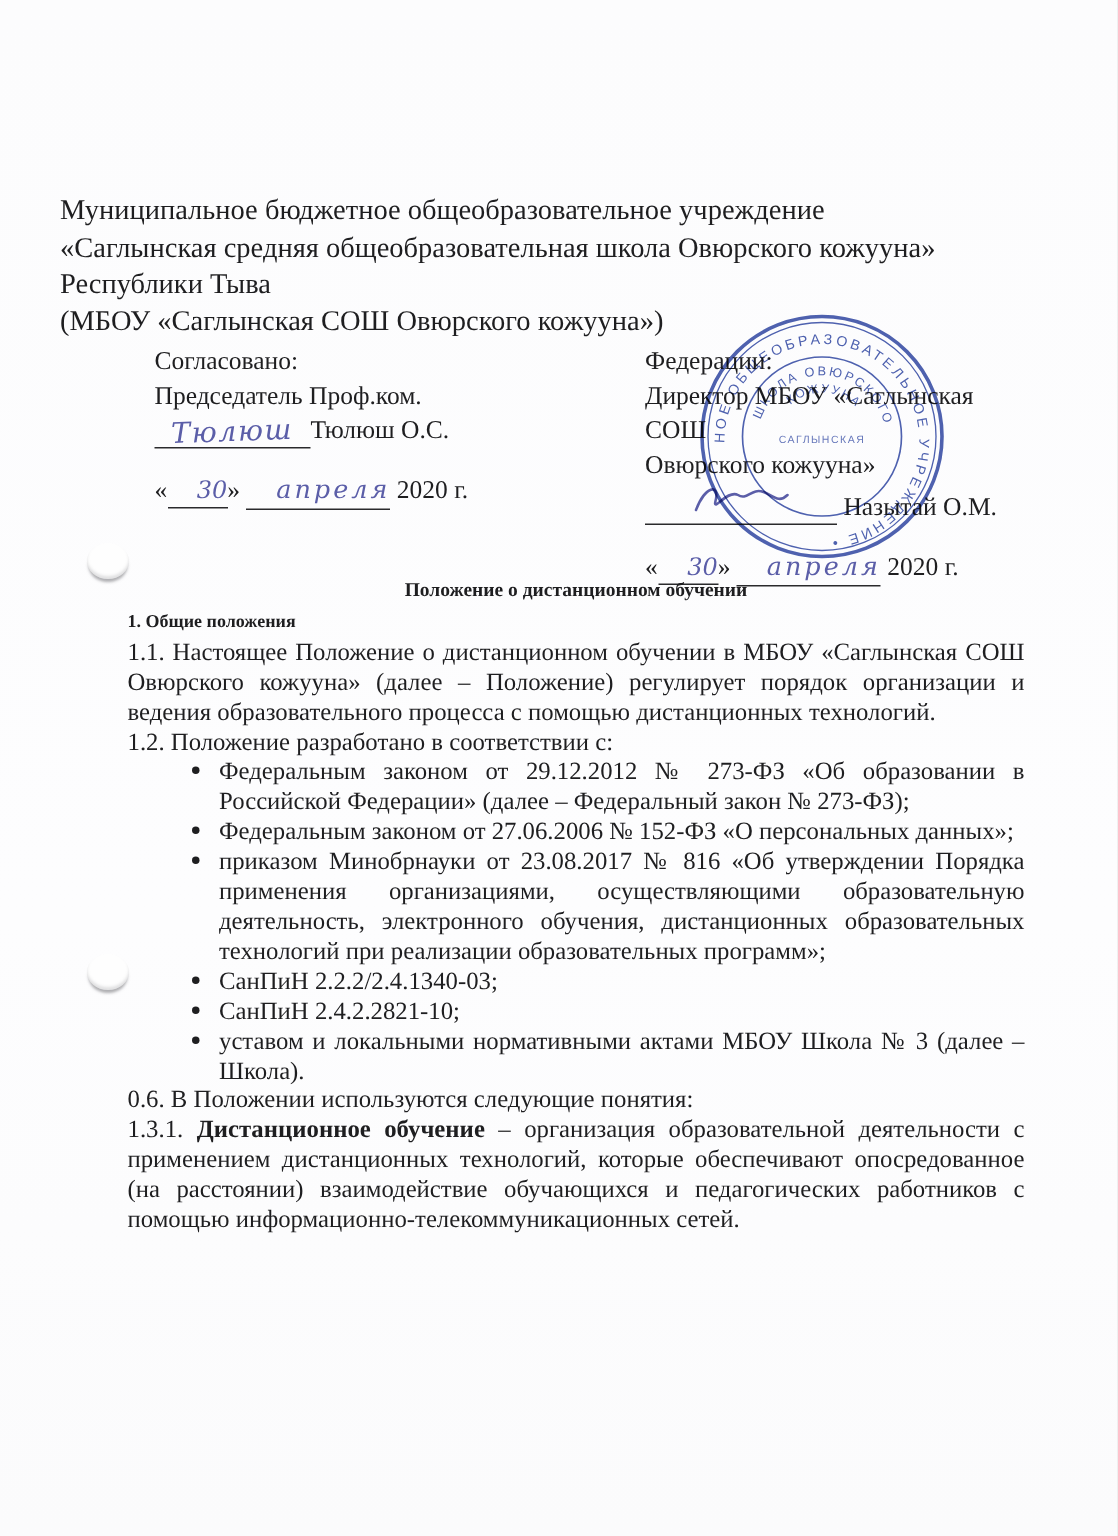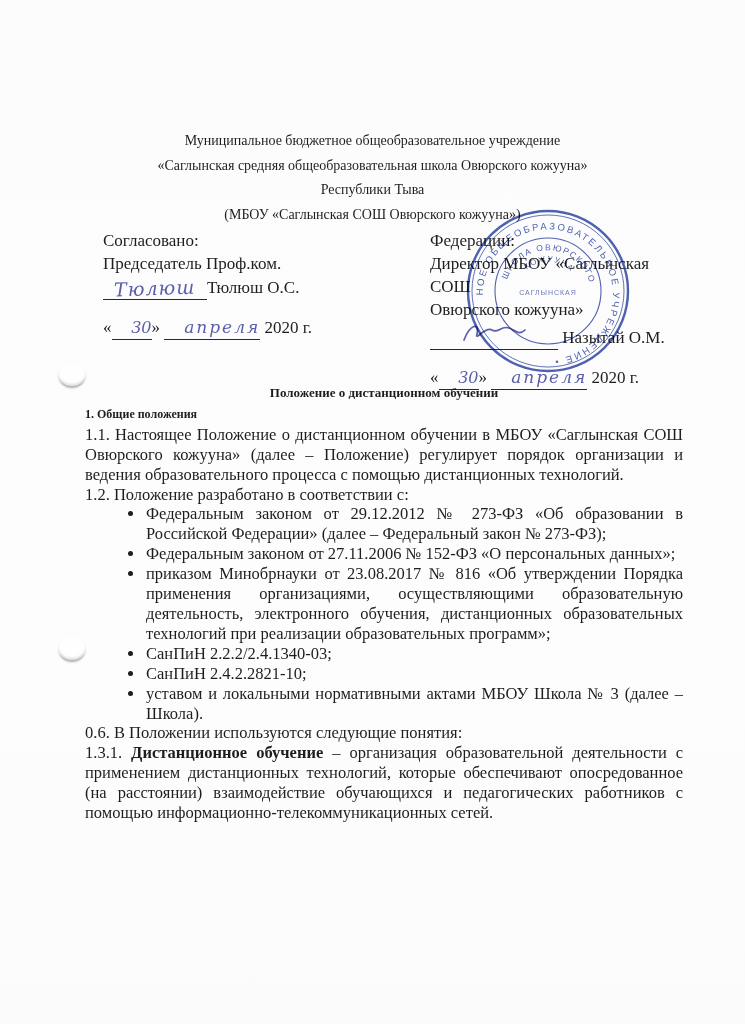--- a/index.html
+++ b/index.html
@@ -9,21 +9,21 @@
     font-family:"Liberation Serif","DejaVu Serif",serif;
     color:#1e1e20;overflow:hidden;
   }
   
   .punch{position:absolute;left:58px;width:28px;height:24px;border-radius:50%;
     background:#fefefe;box-shadow:0 3px 2px -1px rgba(110,110,115,.55), inset 0 -2px 2px rgba(140,140,145,.25);}
   .punch-1{top:362px;}
   .punch-2{top:636px;}
 
   .doc-header{position:absolute;top:129px;left:40px;right:40px;
-    text-align:center;font-size:14px;line-height:24.5px;}
+    font-size:19px;line-height:24.5px;}
 
   .approval{position:absolute;top:229px;left:103px;width:582px;
     font-size:17px;line-height:23px;}
   .col{position:absolute;top:0;}
   .col-left{left:0;width:310px;}
   .col-right{left:327px;width:255px;}
   .sig-row{white-space:nowrap;}
   .sig-line{display:inline-block;border-bottom:1.2px solid #2a2a2c;text-align:center;vertical-align:baseline;}
   .sig-line-left{width:104px;}
   .sig-line-right{width:128px;}
@@ -119,21 +119,21 @@
     </svg>
   </div>
 
   <main class="doc-body">
     <h1 class="doc-title">Положение о дистанционном обучении</h1>
     <h2 class="doc-heading">1. Общие положения</h2>
     <p>1.1. Настоящее Положение о дистанционном обучении в МБОУ «Саглынская СОШ Овюрского кожууна» (далее – Положение) регулирует порядок организации и ведения образовательного процесса с помощью дистанционных технологий.</p>
     <p>1.2. Положение разработано в соответствии с:</p>
     <ul>
       <li>Федеральным законом от 29.12.2012 № 273-ФЗ «Об образовании в Российской Федерации» (далее – Федеральный закон № 273-ФЗ);</li>
-      <li>Федеральным законом от 27.11.2006 № 152-ФЗ «О персональных данных»;</li>
+      <li>Федеральным законом от 27.06.2006 № 152-ФЗ «О персональных данных»;</li>
       <li>приказом Минобрнауки от 23.08.2017 № 816 «Об утверждении Порядка применения организациями, осуществляющими образовательную деятельность, электронного обучения, дистанционных образовательных технологий при реализации образовательных программ»;</li>
       <li>СанПиН 2.2.2/2.4.1340-03;</li>
       <li>СанПиН 2.4.2.2821-10;</li>
       <li>уставом и локальными нормативными актами МБОУ Школа № 3 (далее – Школа).</li>
     </ul>
     <p>0.6. В Положении используются следующие понятия:</p>
     <p><span>1.3.1. </span><b>Дистанционное обучение</b><span> – организация образовательной деятельности с применением дистанционных технологий, которые обеспечивают опосредованное (на расстоянии) взаимодействие обучающихся и педагогических работников с помощью информационно-телекоммуникационных сетей.</span></p>
   </main>
 
 </div>

